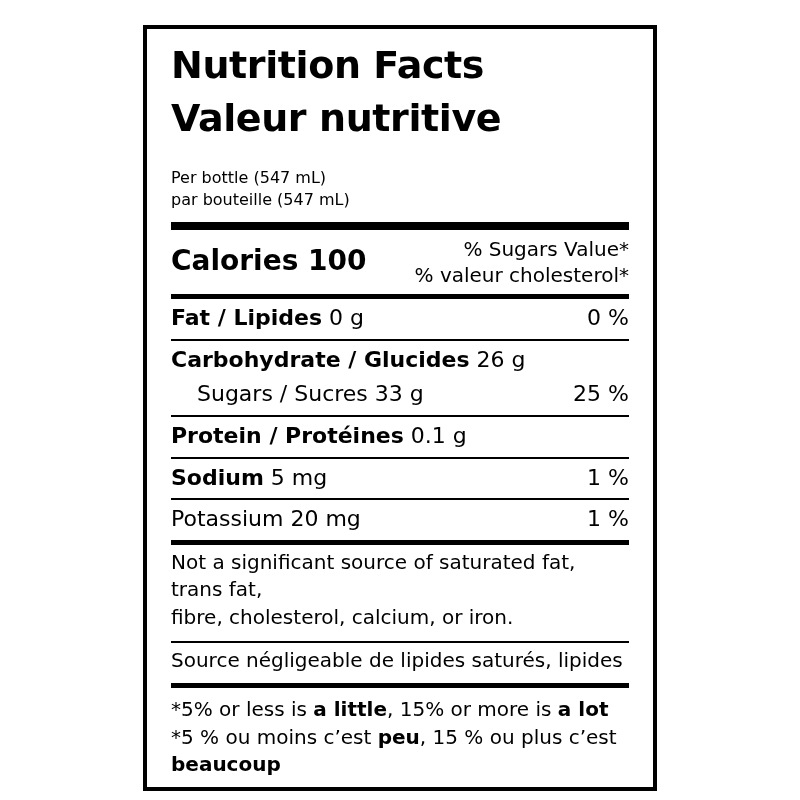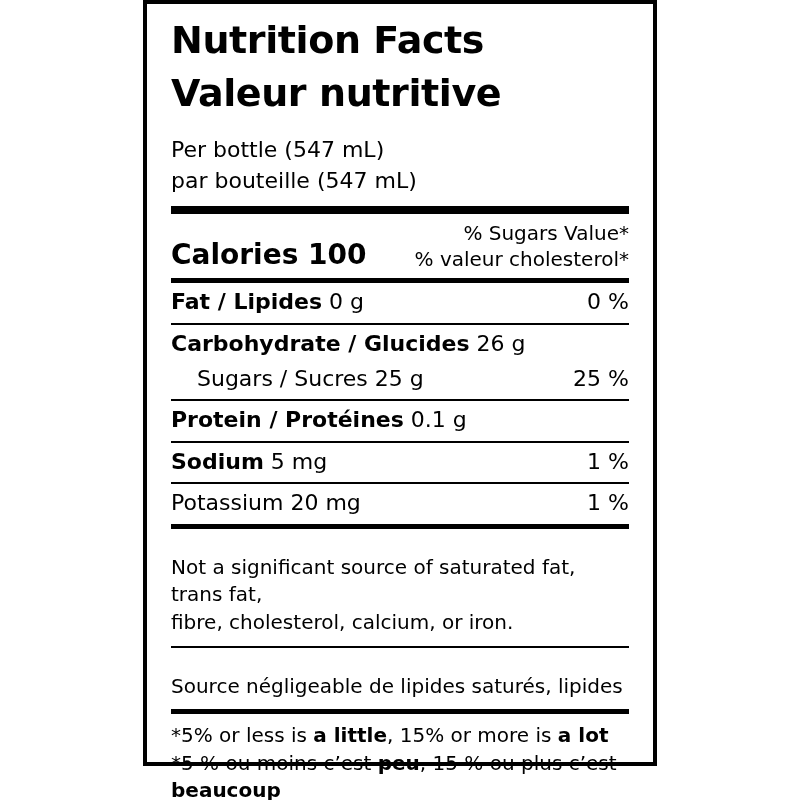--- a/index.html
+++ b/index.html
@@ -11,21 +11,21 @@
     width: 800px;
     height: 800px;
     font-family: "DejaVu Sans", sans-serif;
     color: #000000;
     -webkit-font-smoothing: antialiased;
   }
 
   .panel {
     position: absolute;
     left: 143px;
-    top: 0;
+    top: 25px;
     width: 514px;
     height: 766px;
     border: 4px solid #000000;
     box-sizing: border-box;
     background: #ffffff;
   }
 
   .inner {
     position: absolute;
     left: 24px;
@@ -41,23 +41,23 @@
   }
   .title-fr {
     font-size: 38px;
     font-weight: bold;
     letter-spacing: -0.4px;
     line-height: 1.18;
     margin-top: 8px;
   }
 
   .serving {
-    font-size: 22px;
+    font-size: 16px;
     line-height: 1.42;
-    margin-top: 18px;
+    margin-top: 26px;
   }
 
   .rule-thick {
     border-top: 8px solid #000000;
     margin-top: 10px;
   }
   .rule-med {
     border-top: 5px solid #000000;
   }
   .rule-thin {
@@ -77,42 +77,42 @@
   .row .right {
     font-size: 22px;
     line-height: 1.3;
     text-align: right;
     white-space: nowrap;
   }
 
   .calories-row {
     display: flex;
     justify-content: space-between;
-    align-items: flex-end;
+    align-items: center;
     padding: 4px 0 6px 0;
   }
   .calories {
     font-size: 28px;
     font-weight: bold;
     line-height: 1.22;
   }
   .dv-head {
     font-size: 20px;
     text-align: right;
     line-height: 1.28;
     padding-top: 3px;
   }
 
   .b { font-weight: bold; }
   .indent { padding-left: 26px; }
 
   .note {
     font-size: 20px;
     line-height: 1.38;
-    padding: 25px 0 9px 0;
+    padding: 4px 0 9px 0;
   }
   .footnote {
     font-size: 20px;
     line-height: 1.38;
     padding: 8px 0 0 0;
   }
 </style>
 </head>
 <body>
 
@@ -145,21 +145,21 @@
     </div>
 
     <div class="rule-thin"></div>
 
     <div class="row">
       <div class="left"><span class="b">Carbohydrate / Glucides</span><span> 26 g</span></div>
       <div class="right"></div>
     </div>
 
     <div class="row" style="padding-top:0;">
-      <div class="left indent"><span>Sugars / Sucres 25 g</span></div>
+      <div class="left indent"><span>Sugars / Sucres 33 g</span></div>
       <div class="right">25 %</div>
     </div>
 
     <div class="rule-thin"></div>
 
     <div class="row">
       <div class="left"><span class="b">Protein / Protéines</span><span> 0.1 g</span></div>
       <div class="right"></div>
     </div>
 

